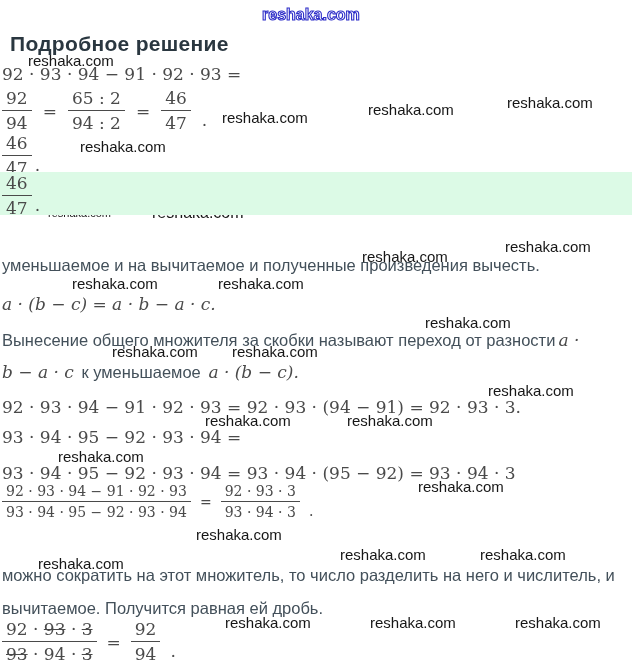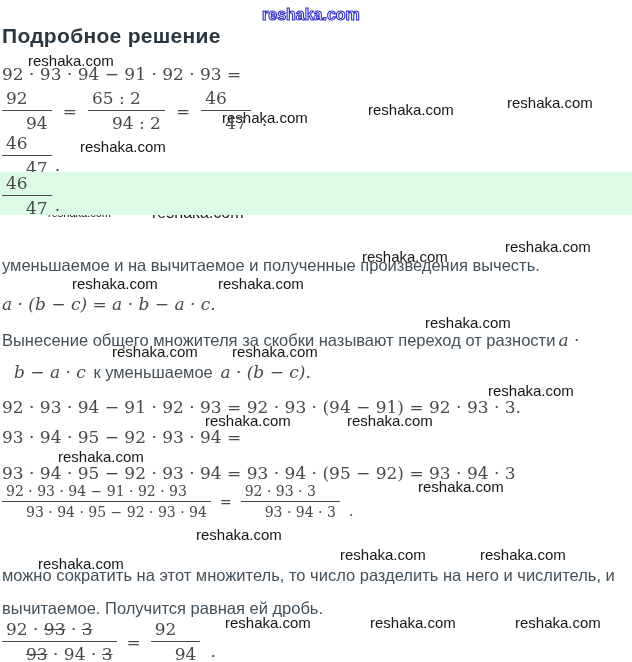--- a/index.html
+++ b/index.html
@@ -1,35 +1,35 @@
 <!DOCTYPE html>
 <html><head>
 <meta charset="utf-8">
 <style>
   html,body{margin:0;padding:0;background:#ffffff;}
   #screen{position:relative;width:632px;height:662px;background:#ffffff;overflow:hidden;
           font-family:"Liberation Sans",sans-serif;}
-  .title{position:absolute;left:2px;top:24px;margin:0;font-size:21px;font-weight:bold;
+  .title{position:absolute;left:2px;top:24px;margin:8px;font-size:21px;font-weight:bold;
          color:#2a3740;letter-spacing:.3px;}
   
   .wm{position:absolute;font-style:normal;font-family:"Liberation Sans",sans-serif;
       font-size:15px;color:#161616;white-space:nowrap;}
   .wm-top{font-size:16px;font-weight:600;color:#2d2dc8;
           -webkit-text-fill-color:transparent;-webkit-text-stroke:1.1px #2d2dc8;}
   
   .txt{position:absolute;left:2px;font-size:16.5px;color:#43505a;white-space:nowrap;}
   .tmath{font-family:"DejaVu Serif",serif;font-style:italic;font-size:17px;color:#4a4a4a;margin:0 3px;}
   
   .math{position:absolute;left:2px;font-family:"DejaVu Serif",serif;font-size:17px;
         color:#4a4a4a;white-space:nowrap;}
   .italic{font-style:italic;}
   .mrow{display:flex;align-items:center;gap:11px;}
-  .frac{display:inline-flex;flex-direction:column;text-align:left;}
+  .frac{display:inline-flex;flex-direction:column;text-align:right;}
   .frac .fn{display:block;padding:0 4px 2px;border-bottom:1.4px solid #4a4a4a;}
-  .frac .fd{display:block;padding:2px 4px 0;margin-left:20px;}
+  .frac .fd{display:block;padding:2px 4px 0;}
   .p-low{transform:translateY(9px);}
   .big{font-size:14px;}
   .st{text-decoration:line-through;text-decoration-thickness:1.2px;}
   .band{position:absolute;left:0;top:172px;width:632px;height:43px;background:#dcfae6;}
 </style>
 </head>
 <body>
 
 <div id="screen">
 
@@ -104,21 +104,21 @@
   </div>
 
   <div class="txt" style="top:256px">уменьшаемое и на вычитаемое и полученные произведения вычесть.</div>
 
   <div class="math italic" style="top:294px">a · (b − c) = a · b − a · c.</div>
 
   <div class="txt" style="top:330px">
     <span>Вынесение общего множителя за скобки называют переход от разности</span><i class="tmath">a ·</i>
   </div>
   <div class="txt" style="top:362px">
-    <i class="tmath" style="margin-left:12px">b − a · c</i>
+    <i class="tmath" style="margin-left:0">b − a · c</i>
     <span>к уменьшаемое</span>
     <i class="tmath">a · (b − c).</i>
   </div>
 
   <div class="math" style="top:397px">92 · 93 · 94 − 91 · 92 · 93 = 92 · 93 · (94 − 91) = 92 · 93 · 3.</div>
   <div class="math" style="top:427px">93 · 94 · 95 − 92 · 93 · 94 =</div>
   <div class="math" style="top:463px">93 · 94 · 95 − 92 · 93 · 94 = 93 · 94 · (95 − 92) = 93 · 94 · 3</div>
 
   <div class="math mrow big" style="top:483px;gap:9px">
     <span class="frac">

